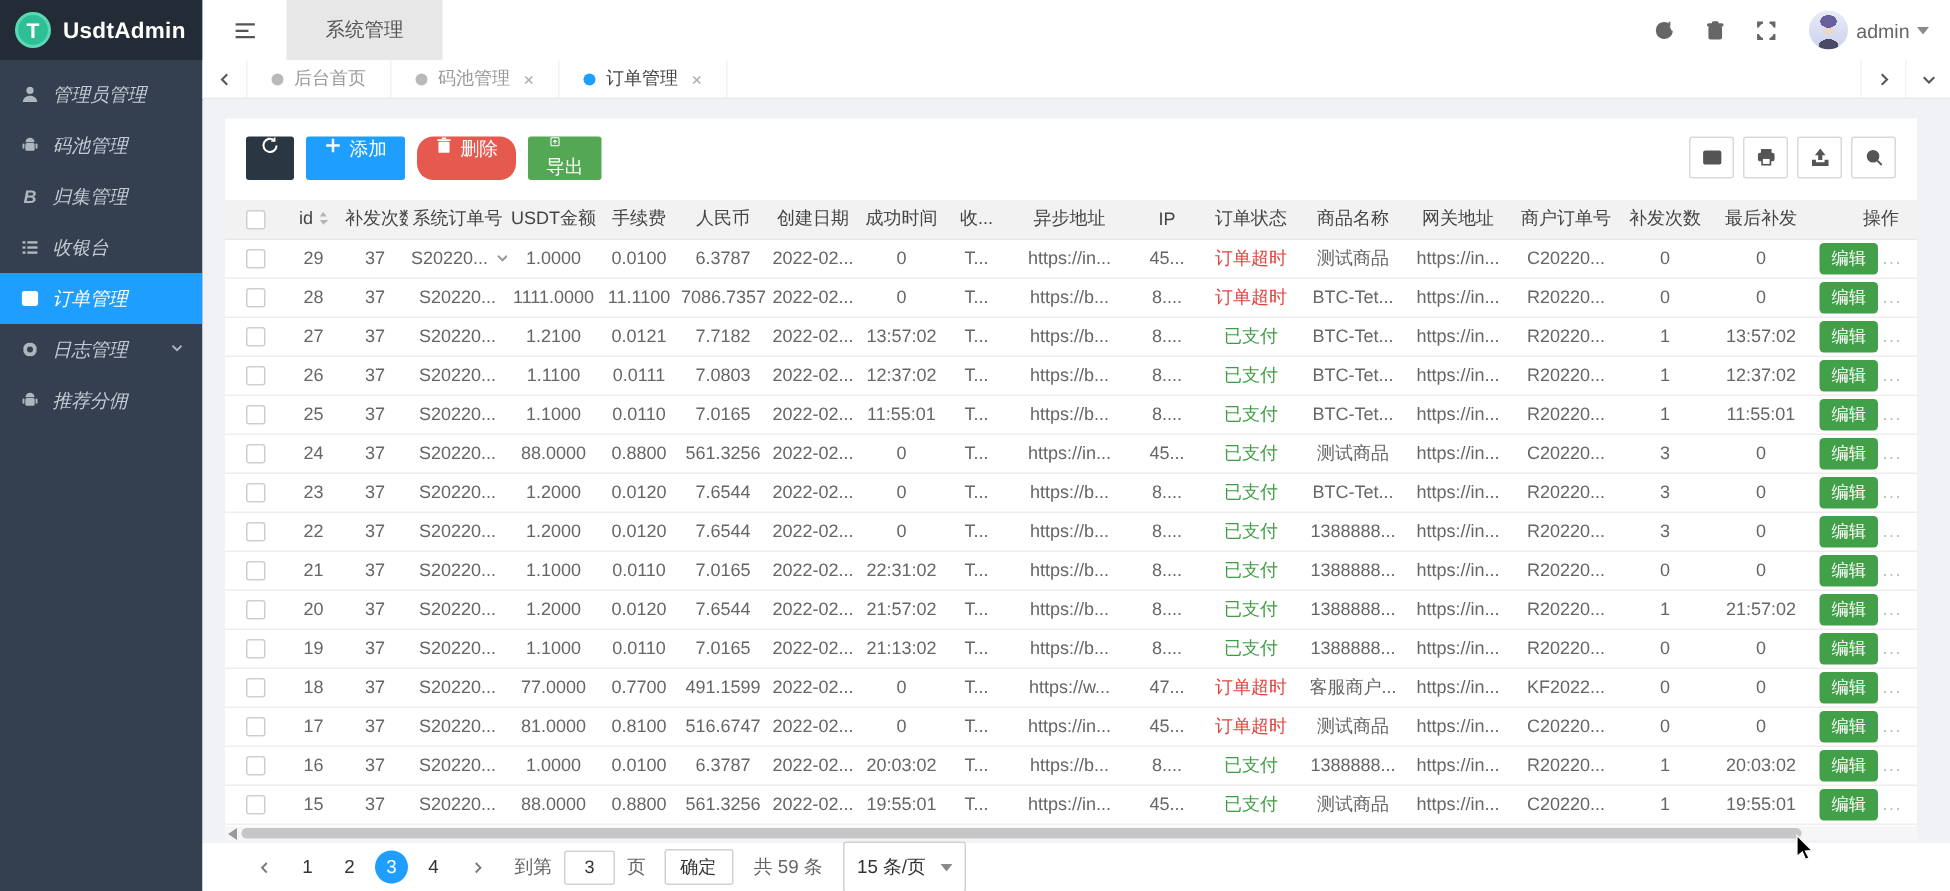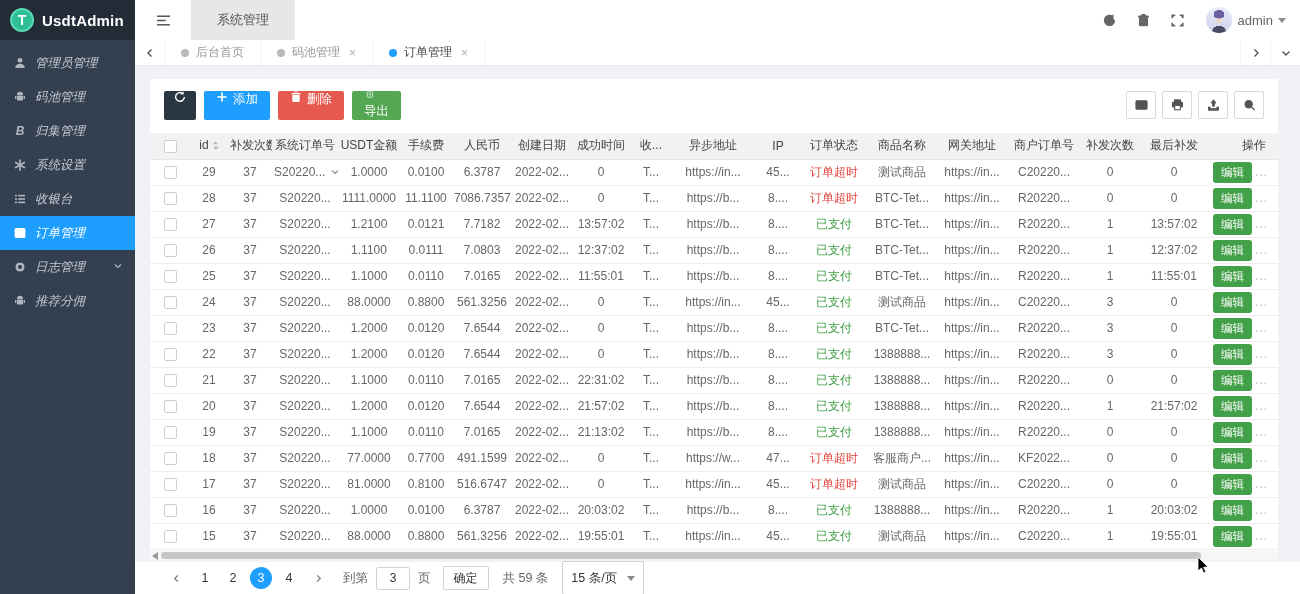--- a/index.html
+++ b/index.html
@@ -63,21 +63,21 @@
   .content { position:absolute; left:0; right:0; top:67px; bottom:32px; background:#f0f2f5; }
   .card { position:absolute; left:15px; right:22px; top:12px; bottom:2px; background:#fff; }
 
   .toolbar { display:flex; align-items:center; padding:12px 14px 13px 14px; position:relative; }
   .btn { height:29px; border:none; border-radius:2px; color:#fff; font-size:12.5px; padding:0 12px;
     display:inline-flex; align-items:flex-start; gap:5px; margin-right:8px; cursor:pointer;
     font-family:inherit; }
   .btn svg { width:12px; height:12px; }
   .btn-refresh { background:#2b3643; width:32px; justify-content:center; padding:0; }
   .btn-add { background:#1E9FFF; }
-  .btn-del { background:#e6594f; }
+  .btn-del { background:#e6594f;border-radius:11px; }
   .btn-exp { background:#54a854;flex-direction:column; }
   .tool-right { position:absolute; right:14px; top:12px; display:flex; gap:6px; }
   .mini-btn { width:30px; height:28px; border:1px solid #d9d9d9; border-radius:2px; background:#fff;
     display:flex; align-items:center; justify-content:center; cursor:pointer; }
   .mini-btn svg { width:13px; height:12px; stroke:#555; fill:#555; }
 
   
   table { width:100%; border-collapse:collapse; table-layout:fixed; }
   th,td { font-size:12px; text-align:center; white-space:nowrap; overflow:hidden; text-overflow:clip; padding:0 2px; }
   thead th { background:#f2f2f2; color:#444; font-weight:normal; height:26px; border-bottom:1px solid #e6e6e6; }
@@ -150,30 +150,20 @@
               <rect x="9.7" y="4.7" width="1.3" height="3.4" rx=".65"></rect>
             </svg>
           </span>
           <span>码池管理</span>
         </div>
         <div class="side-item">
           <span style="display:flex">
             <span class="txticon">B</span>
           </span>
           <span>归集管理</span>
-        </div>
-        <div class="side-item">
-          <span style="display:flex">
-            <svg viewBox="0 0 12 12" fill="none" stroke="currentColor" stroke-width="1.7" stroke-linecap="round" style="stroke:#aeb6c0">
-              <line x1="6" y1="1" x2="6" y2="11"></line>
-              <line x1="1.7" y1="3.5" x2="10.3" y2="8.5"></line>
-              <line x1="10.3" y1="3.5" x2="1.7" y2="8.5"></line>
-            </svg>
-          </span>
-          <span>系统设置</span>
         </div>
         <div class="side-item">
           <span style="display:flex">
             <svg viewBox="0 0 12 12">
               <rect x="1" y="1.8" width="2" height="1.6"></rect>
               <rect x="4.2" y="1.8" width="6.8" height="1.6"></rect>
               <rect x="1" y="5.2" width="2" height="1.6"></rect>
               <rect x="4.2" y="5.2" width="6.8" height="1.6"></rect>
               <rect x="1" y="8.6" width="2" height="1.6"></rect>
               <rect x="4.2" y="8.6" width="6.8" height="1.6"></rect>

